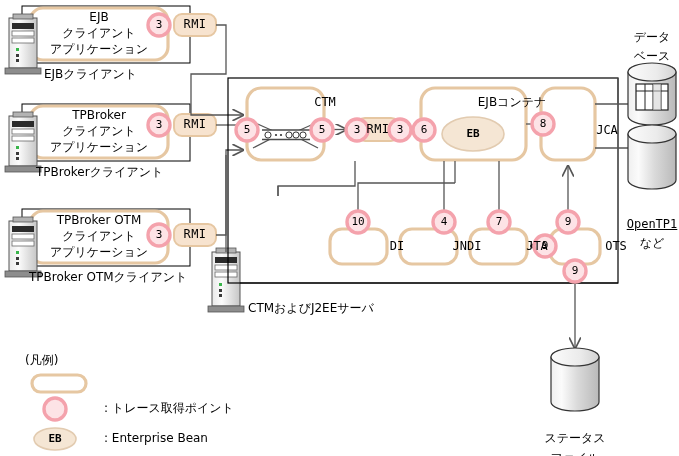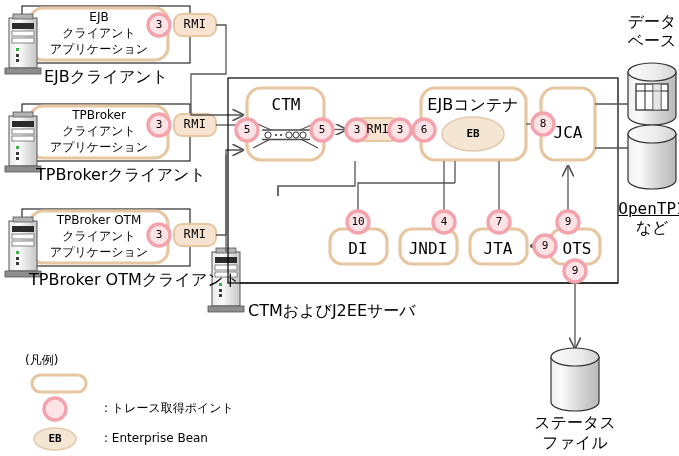--- a/index.html
+++ b/index.html
@@ -13,25 +13,25 @@
   #stage{position:absolute;left:0;top:0;width:679px;height:456px;}
   svg#diagram{position:absolute;left:0;top:0;width:679px;height:456px;}
 
   
   .t{position:absolute;white-space:pre;line-height:1.15;}
   .jp{font-family:"DejaVu Sans","Liberation Sans",sans-serif;}
   .mono{font-family:"DejaVu Sans Mono","Liberation Mono",monospace;}
   .ctr{text-align:center;transform:translateX(-50%);}
 
   .client-title{font-size:12px;color:#000;}
-  .client-caption{font-size:16px;color:#000;}
+  .client-caption{font-size:12px;color:#000;}
   .rmi-label{font-size:12px;letter-spacing:0.5px;}
-  .layer-label{font-size:16px;}
+  .layer-label{font-size:12px;margin-left:39px;}
   .tp-num{font-size:11px;font-weight:normal;}
-  .store-label{font-size:16px;}
+  .store-label{font-size:12px;margin-top:18px;}
   .legend-head{font-size:12px;margin-left:17px;}
   .legend-text{font-size:12px;}
   .eb-text{font-size:11px;font-weight:bold;}
 </style>
 </head>
 <body>
 
 <div id="stage">
 
 <svg id="diagram" viewBox="0 0 679 456">

